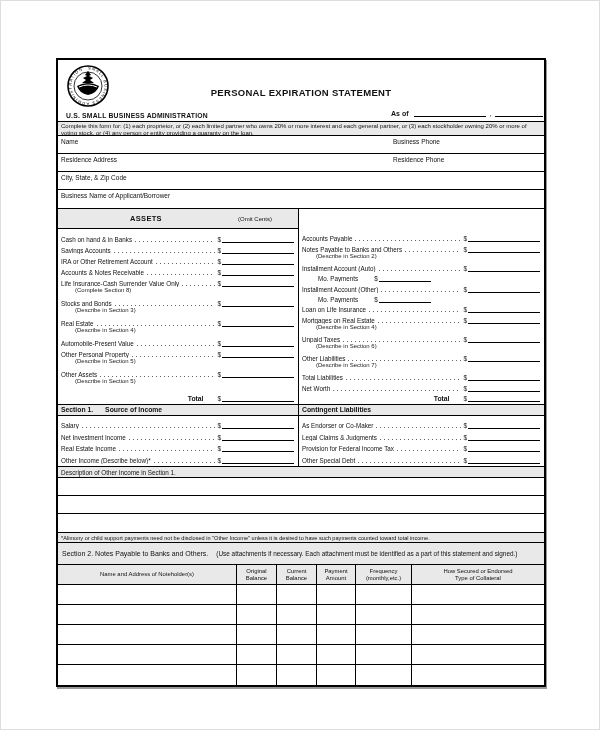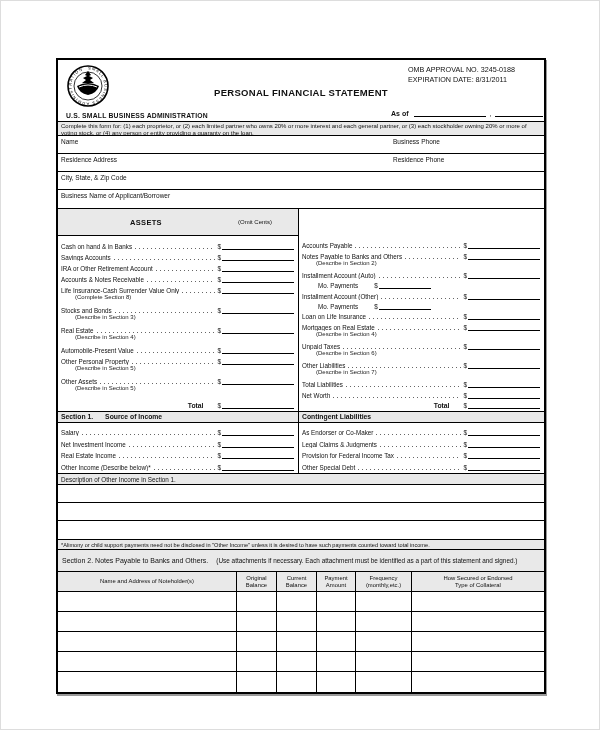--- a/index.html
+++ b/index.html
@@ -28,21 +28,21 @@
 
   
   .idrow { position:relative; height:18px; border-bottom:1px solid #000; font-size:6.5px; padding:2px 0 0 3px; }
   .idrow .phone { position:absolute; left:335px; top:2px; }
 
   
   .twocol { display:flex; }
   .col-l { width:241px; border-right:1px solid #000; }
   .col-r { width:247px; flex:1; }
 
-  .al-h { height:27px; background:#e9e9e9; border-bottom:1px solid #000; display:flex; align-items:center; padding:0 4px 0 18px;justify-content:center; }
+  .al-h { height:20px; background:#e9e9e9; border-bottom:1px solid #000; display:flex; align-items:center; padding:0 4px 0 18px;justify-content:center; }
   .al-title { flex:1; text-align:center; font-size:7.5px; font-weight:bold; letter-spacing:.3px; }
   .omit { width:78px; font-size:6px; text-align:center; }
 
   .al-body { height:175px; overflow:hidden; padding:3px 4px 2px 3px; display:flex; flex-direction:column; }
 
   .frow { display:flex; align-items:flex-end; height:11px; font-size:6.3px; overflow:hidden; }
   .col-r .frow { height:10.5px; }
   .frow .lbl { white-space:nowrap; }
   .lead { flex:1; height:6px; margin:0 2px 1px 3px;
           background:repeating-linear-gradient(to right,#666 0 1px,transparent 1px 4px) bottom/100% 1px no-repeat; }
@@ -97,25 +97,21 @@
           <path d="M13 23 q9 -4 18 0" stroke="#fff" stroke-width="1" fill="none"></path>
           <defs>
               <path id="ring" d="M22 5.5 a16.5 16.5 0 1 1 -0.01 0"></path>
             </defs>
           <text font-size="4" font-family="Liberation Sans, sans-serif" letter-spacing="1">
             <textPath href="#ring">SMALL BUSINESS ADMINISTRATION</textPath>
           </text>
         </svg>
       </span>
       <div class="agency">U.S. SMALL BUSINESS ADMINISTRATION</div>
-      <div class="title">PERSONAL FINANCIAL STATEMENT</div>
-      <div class="omb">
-        <div>OMB APPROVAL NO. 3245-0188</div>
-        <div>EXPIRATION DATE: 8/31/2011</div>
-      </div>
+      <div class="title">PERSONAL EXPIRATION STATEMENT</div>
       <div class="asof">
         <b>As of</b>
         <span class="wline w70"></span>
         <span class="comma">,</span>
         <span class="wline w45"></span>
       </div>
     </div>
 
     <div class="instructions bar">Complete this form for: (1) each proprietor, or (2) each limited partner who owns 20% or more interest and each general partner, or (3) each stockholder owning 20% or more of voting stock, or (4) any person or entity providing a guaranty on the loan.</div>
 

